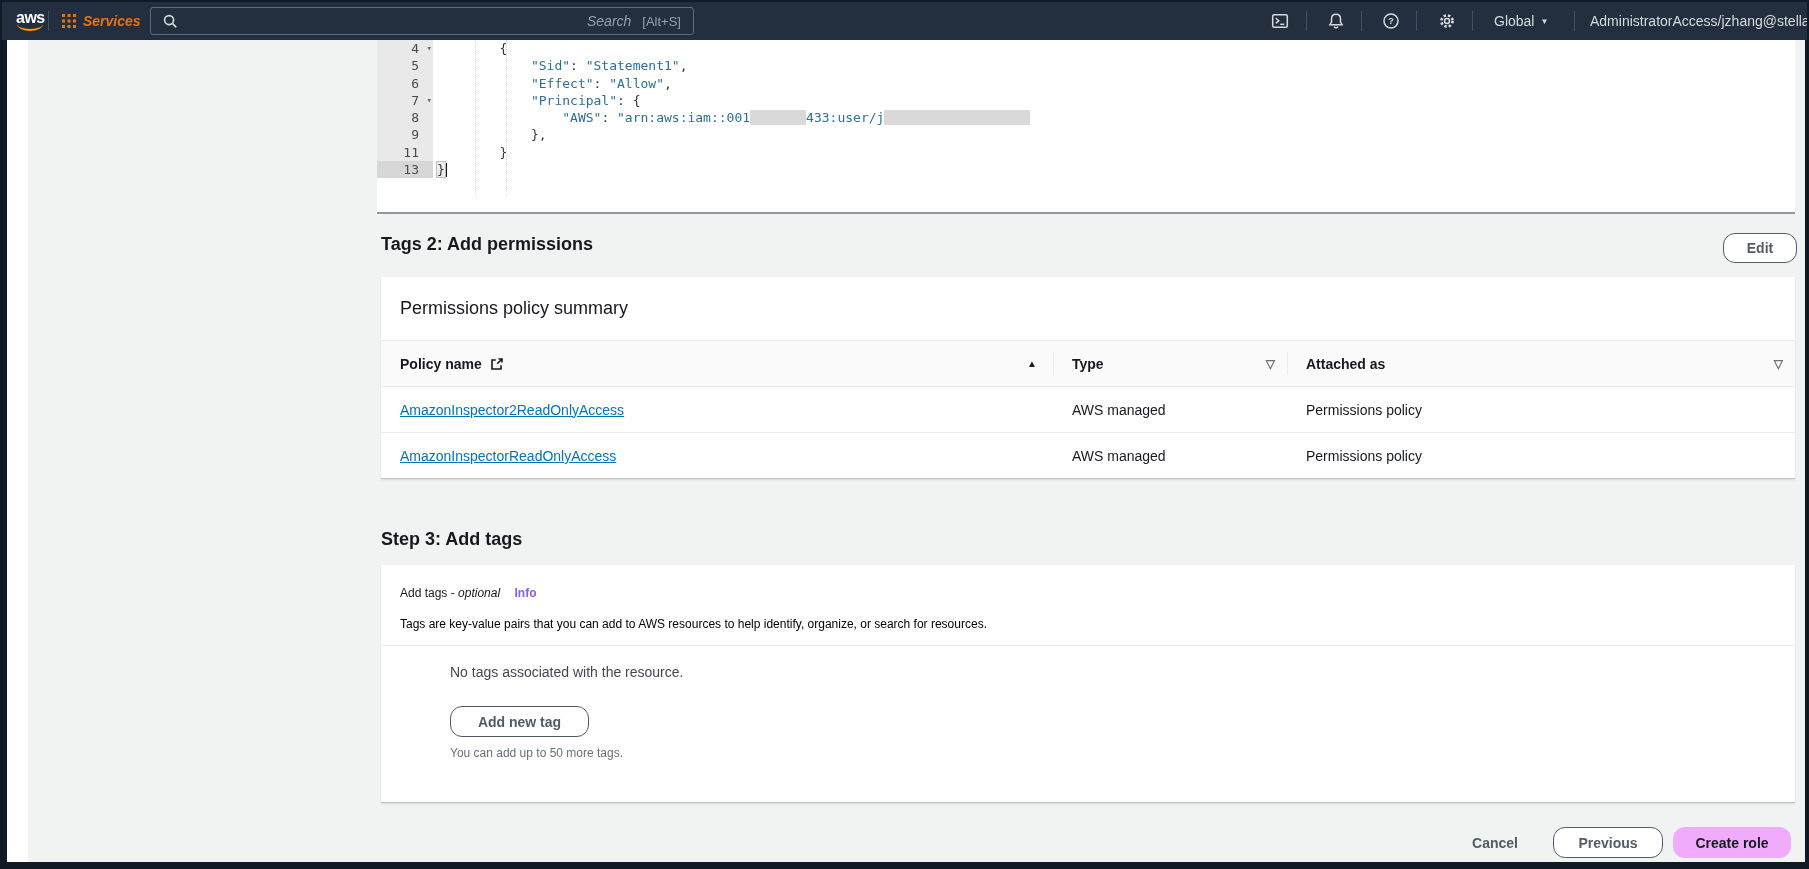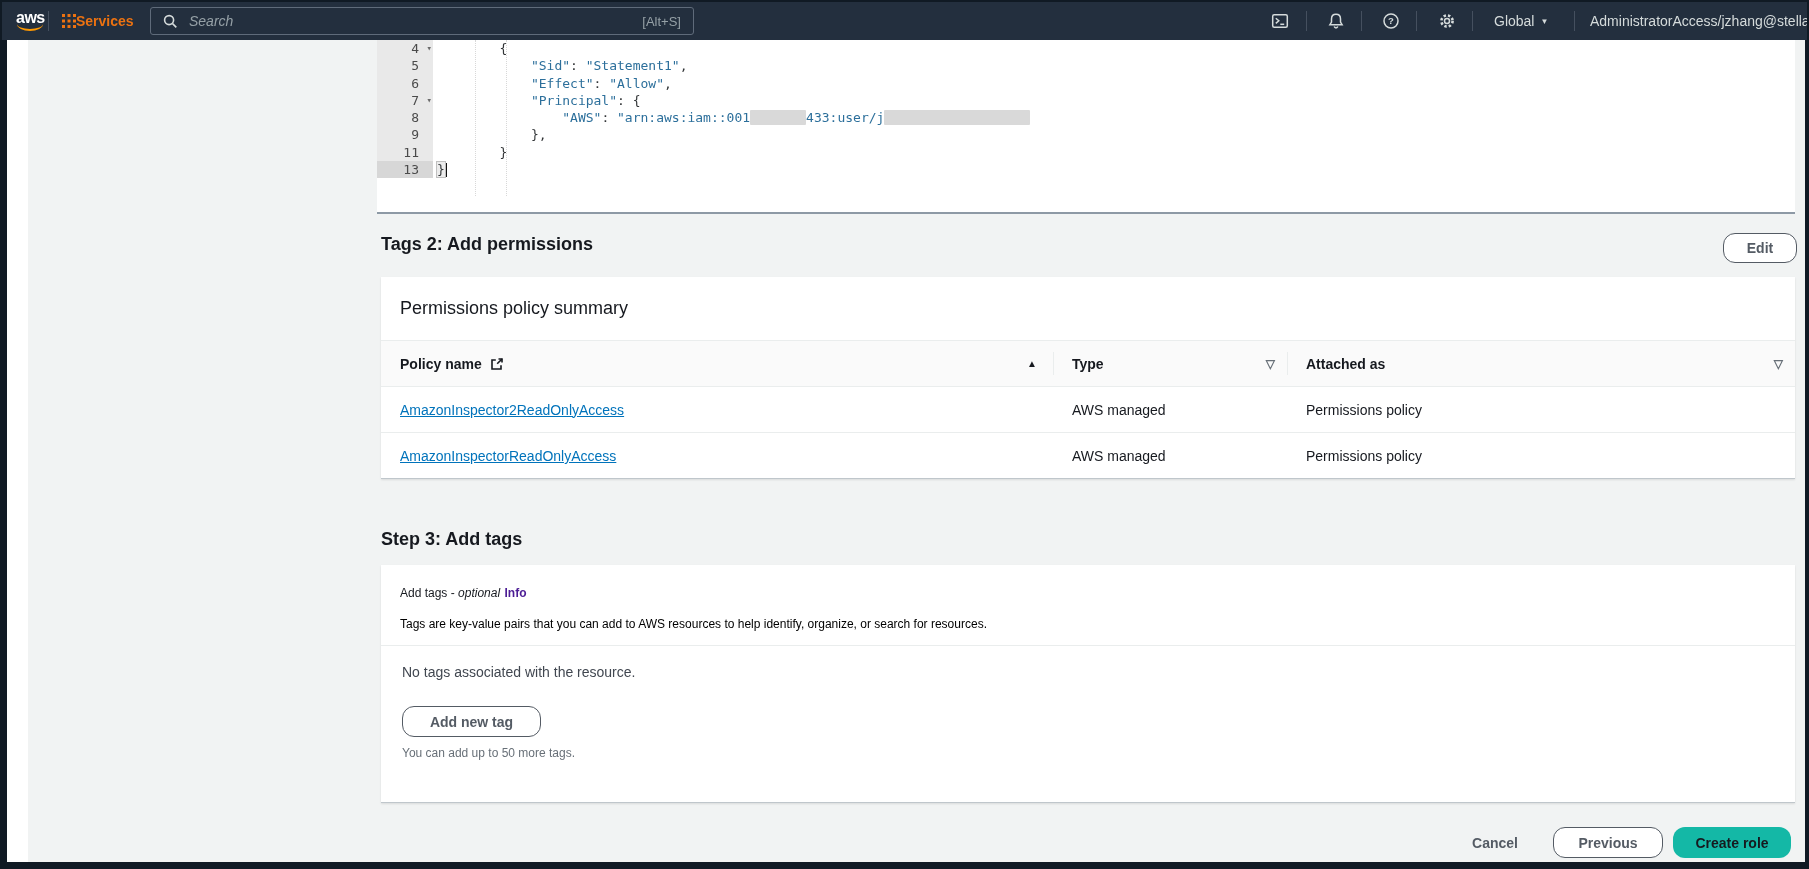--- a/index.html
+++ b/index.html
@@ -6,26 +6,26 @@
   *{box-sizing:border-box;}
   .frame{position:relative;width:1809px;height:869px;background:#101a24;overflow:hidden;
          font-family:"Liberation Sans",sans-serif;color:#16191f;}
   
   .topbar{position:absolute;left:2px;top:2px;width:1805px;height:38px;background:#232f3e;overflow:hidden;}
   .tb-item{position:absolute;top:0;height:38px;display:flex;align-items:center;}
   .aws-logo{left:14px;flex-direction:column;justify-content:center;}
   .aws-logo .word{color:#fff;font-weight:700;font-size:16px;letter-spacing:-.5px;line-height:13px;}
   .aws-logo .smile{width:26px;height:7px;border-bottom:2.5px solid #ff9900;border-radius:0 0 13px 13px/0 0 7px 7px;}
   .tb-sep{position:absolute;top:9px;width:1px;height:20px;background:#45505f;}
-  .services{left:60px;cursor:pointer;}
+  .services{left:60px;gap:7px;cursor:pointer;font-style:italic;}
   .services .label{color:#ec7211;font-size:14px;font-weight:700;}
   .searchbox{position:absolute;left:148px;top:5px;width:544px;height:28px;border:1px solid #5f6b7a;
              border-radius:3px;display:flex;align-items:center;padding:0 12px;gap:9px;}
   .searchbox input{flex:1;background:transparent;border:none;outline:none;color:#d5dbdb;
-                   font-size:14px;font-family:"Liberation Sans",sans-serif;}
+                   font-size:14px;font-family:"Liberation Sans",sans-serif;text-align:right;}
   .searchbox input::placeholder{color:#95a0a6;font-style:italic;}
   .searchbox .shortcut{color:#95a0a6;font-size:13px;}
   .tb-icon{justify-content:center;width:20px;cursor:pointer;}
   .tb-text{color:#d5dbdb;font-size:14px;cursor:pointer;gap:6px;white-space:nowrap;}
   .tb-text .caret{font-size:8px;color:#d5dbdb;}
   
   .page{position:absolute;left:7px;top:40px;width:1798px;height:822px;background:#f1f3f3;overflow:hidden;}
   .left-rail{position:absolute;left:0;top:0;width:21px;height:100%;background:#ffffff;}
   
   .editor{position:absolute;left:370px;top:0;width:1418px;height:174px;background:#ffffff;
@@ -58,30 +58,30 @@
   .trow:last-child{border-bottom:none;}
   .td{padding-left:19px;}
   .c1{width:672px;flex:0 0 672px;}
   .c2{width:234px;flex:0 0 234px;}
   .c3{flex:1;}
   a.policy-link{color:#0073bb;text-decoration:underline;cursor:pointer;}
   
   .tags-head{padding:18px 19px 14px 19px;border-bottom:1px solid #eaeded;}
   .tags-title{font-size:12px;color:#16191f;margin-top:12px;}
   .tags-title .opt{font-style:italic;}
-  .info-link{color:#4c1d95;font-size:12px;font-weight:700;cursor:pointer;}
+  .info-link{color:#8b5cf6;font-size:12px;font-weight:700;margin-left:10px;cursor:pointer;}
   .tags-desc{margin-top:16px;font-size:12px;color:#000000;}
-  .tags-body{padding:18px 21px;}
+  .tags-body{padding:18px 21px;margin-left:48px;}
   .empty-text{font-size:14px;color:#414750;}
   
   .btn{display:inline-flex;align-items:center;justify-content:center;font-size:14px;font-weight:700;
        border-radius:12px;cursor:pointer;font-family:"Liberation Sans",sans-serif;}
   .btn-normal{background:#fff;border:1px solid #545b64;color:#545b64;}
   .btn-link{background:transparent;border:none;color:#545b64;}
-  .btn-primary{background:#14b8a6;border:none;color:#16191f;}
+  .btn-primary{background:#f0abfc;border:none;color:#16191f;}
   .edit-btn{position:absolute;left:1716px;top:193px;width:74px;height:30px;}
   .add-tag-btn{width:139px;height:31px;margin-top:26px;}
   .limit-text{margin-top:9px;font-size:12px;color:#687078;}
   .footer{position:absolute;left:374px;top:787px;width:1414px;height:31px;}
   .cancel-btn{position:absolute;left:1074px;top:0;width:80px;height:31px;}
   .prev-btn{position:absolute;left:1172px;top:0;width:110px;height:31px;}
   .create-btn{position:absolute;left:1292px;top:0;width:118px;height:31px;}
 </style>
 </head>
 <body>

